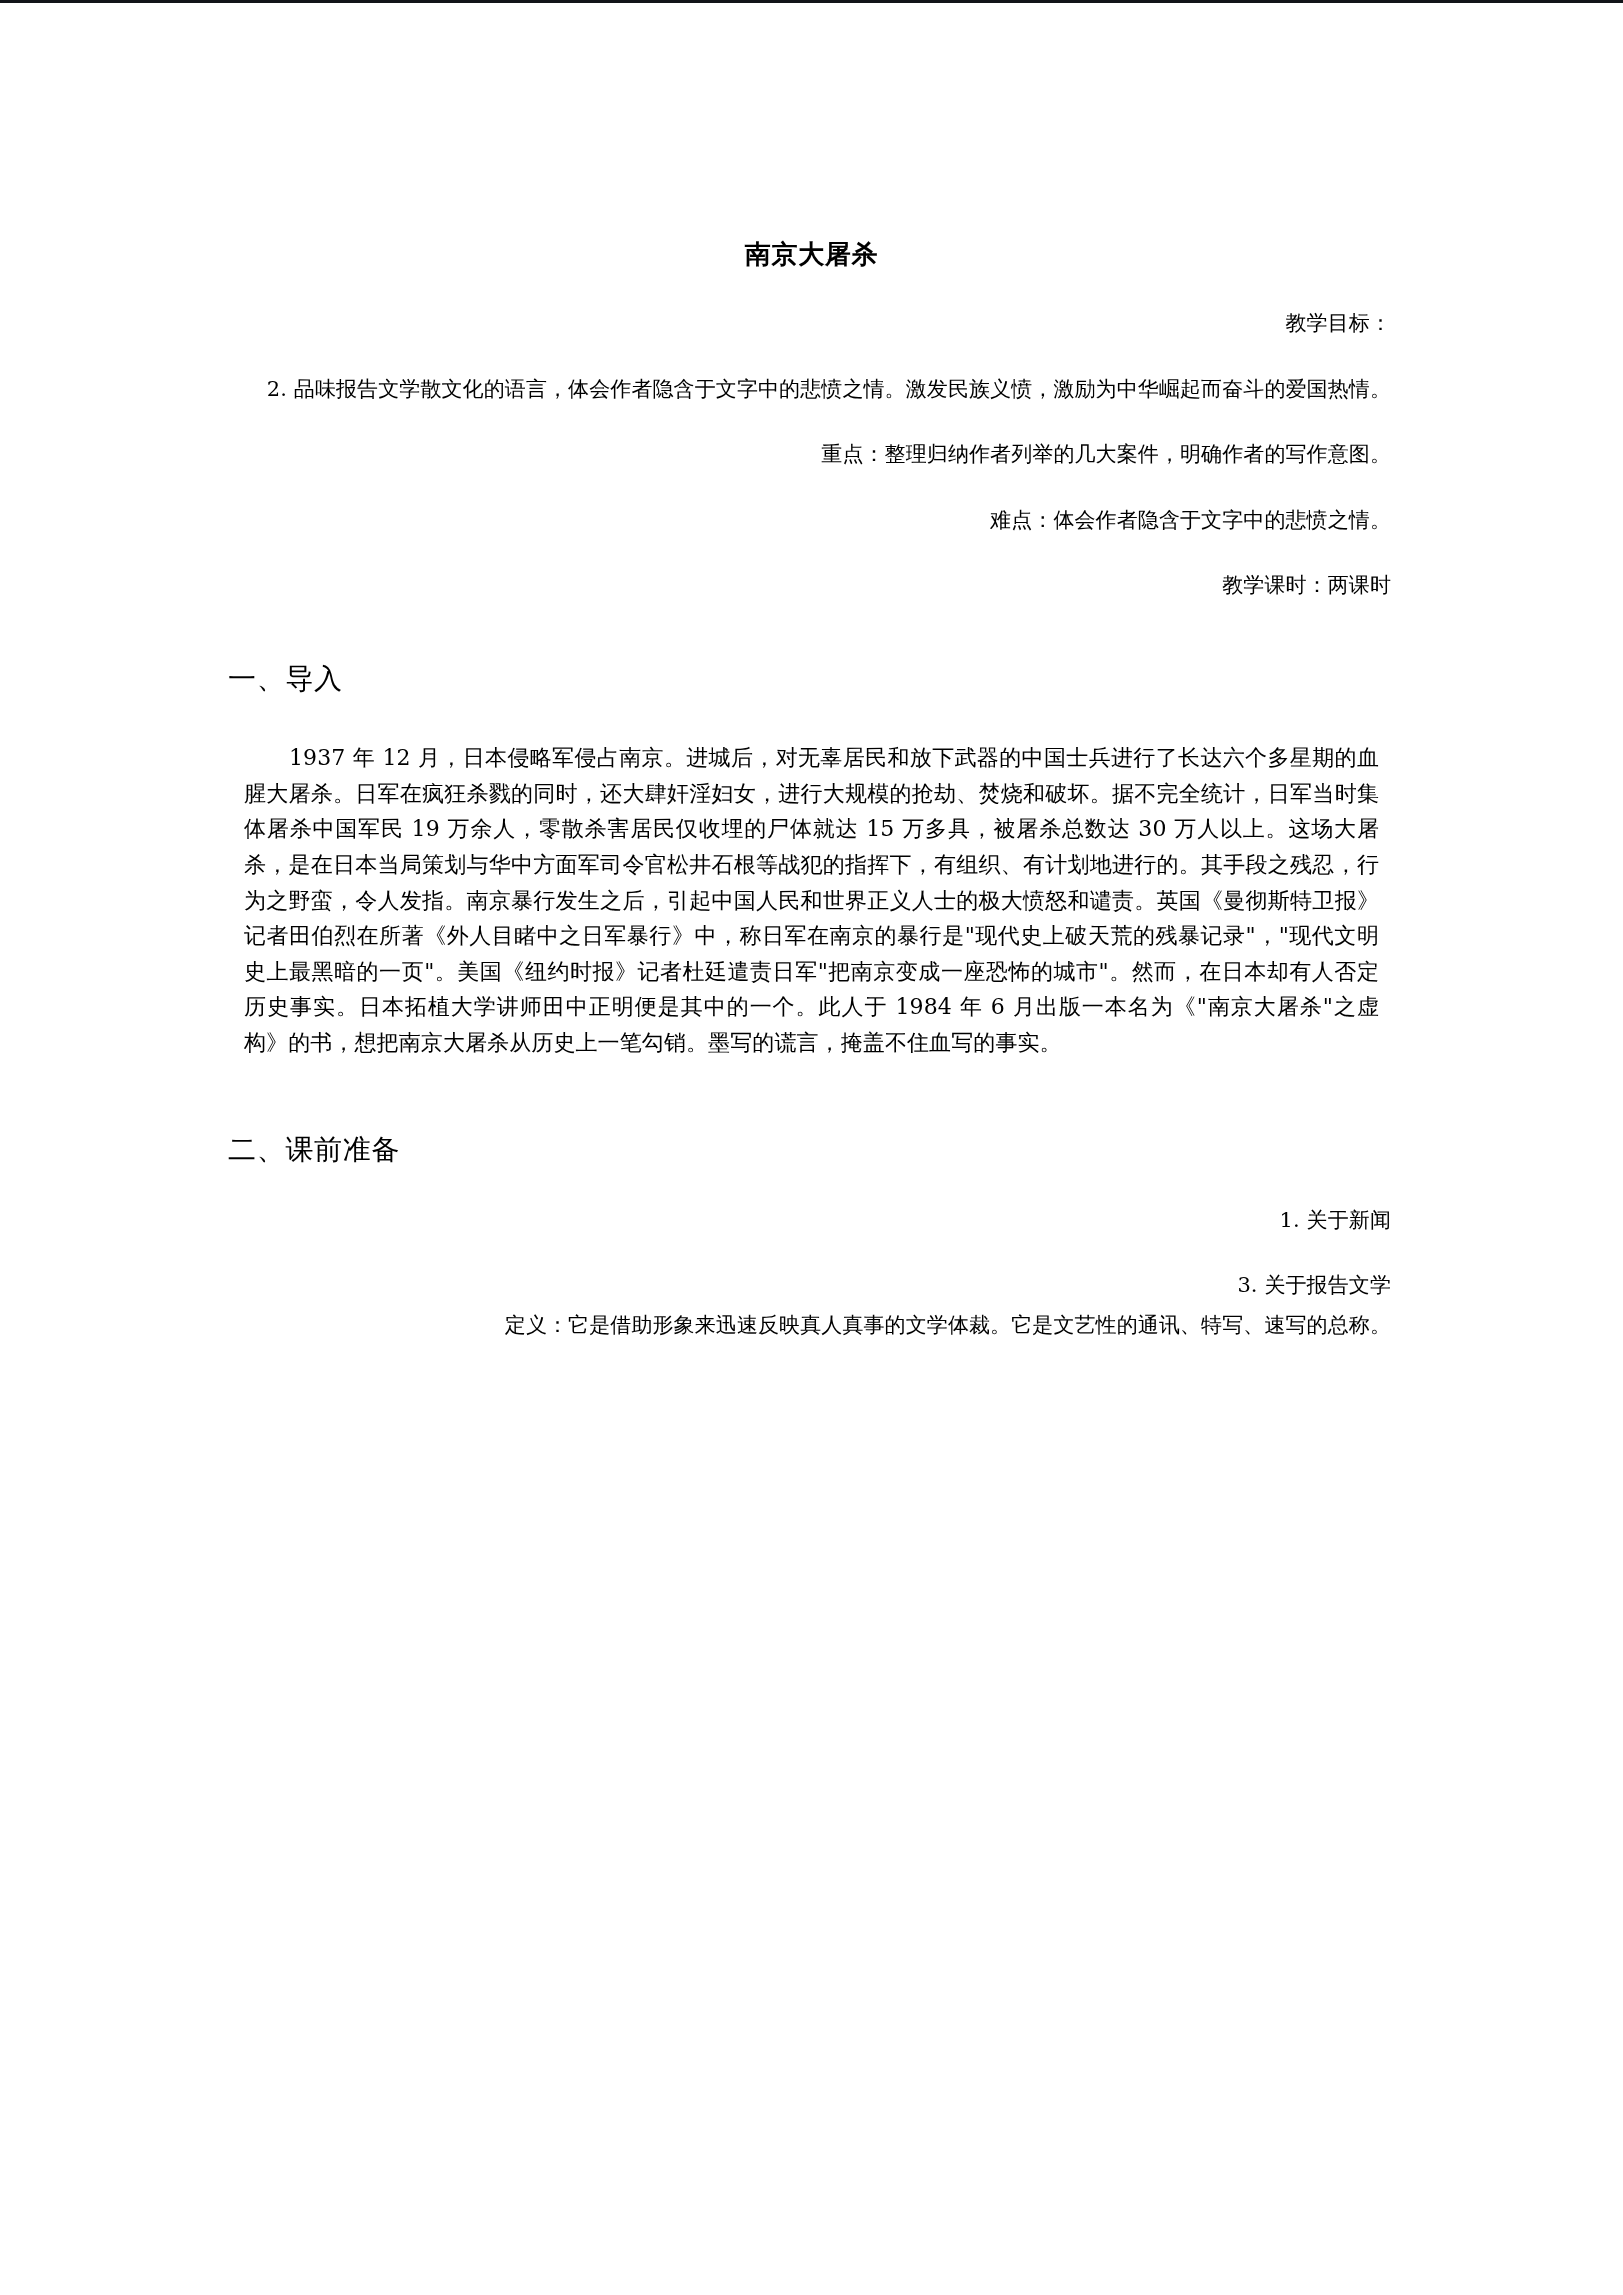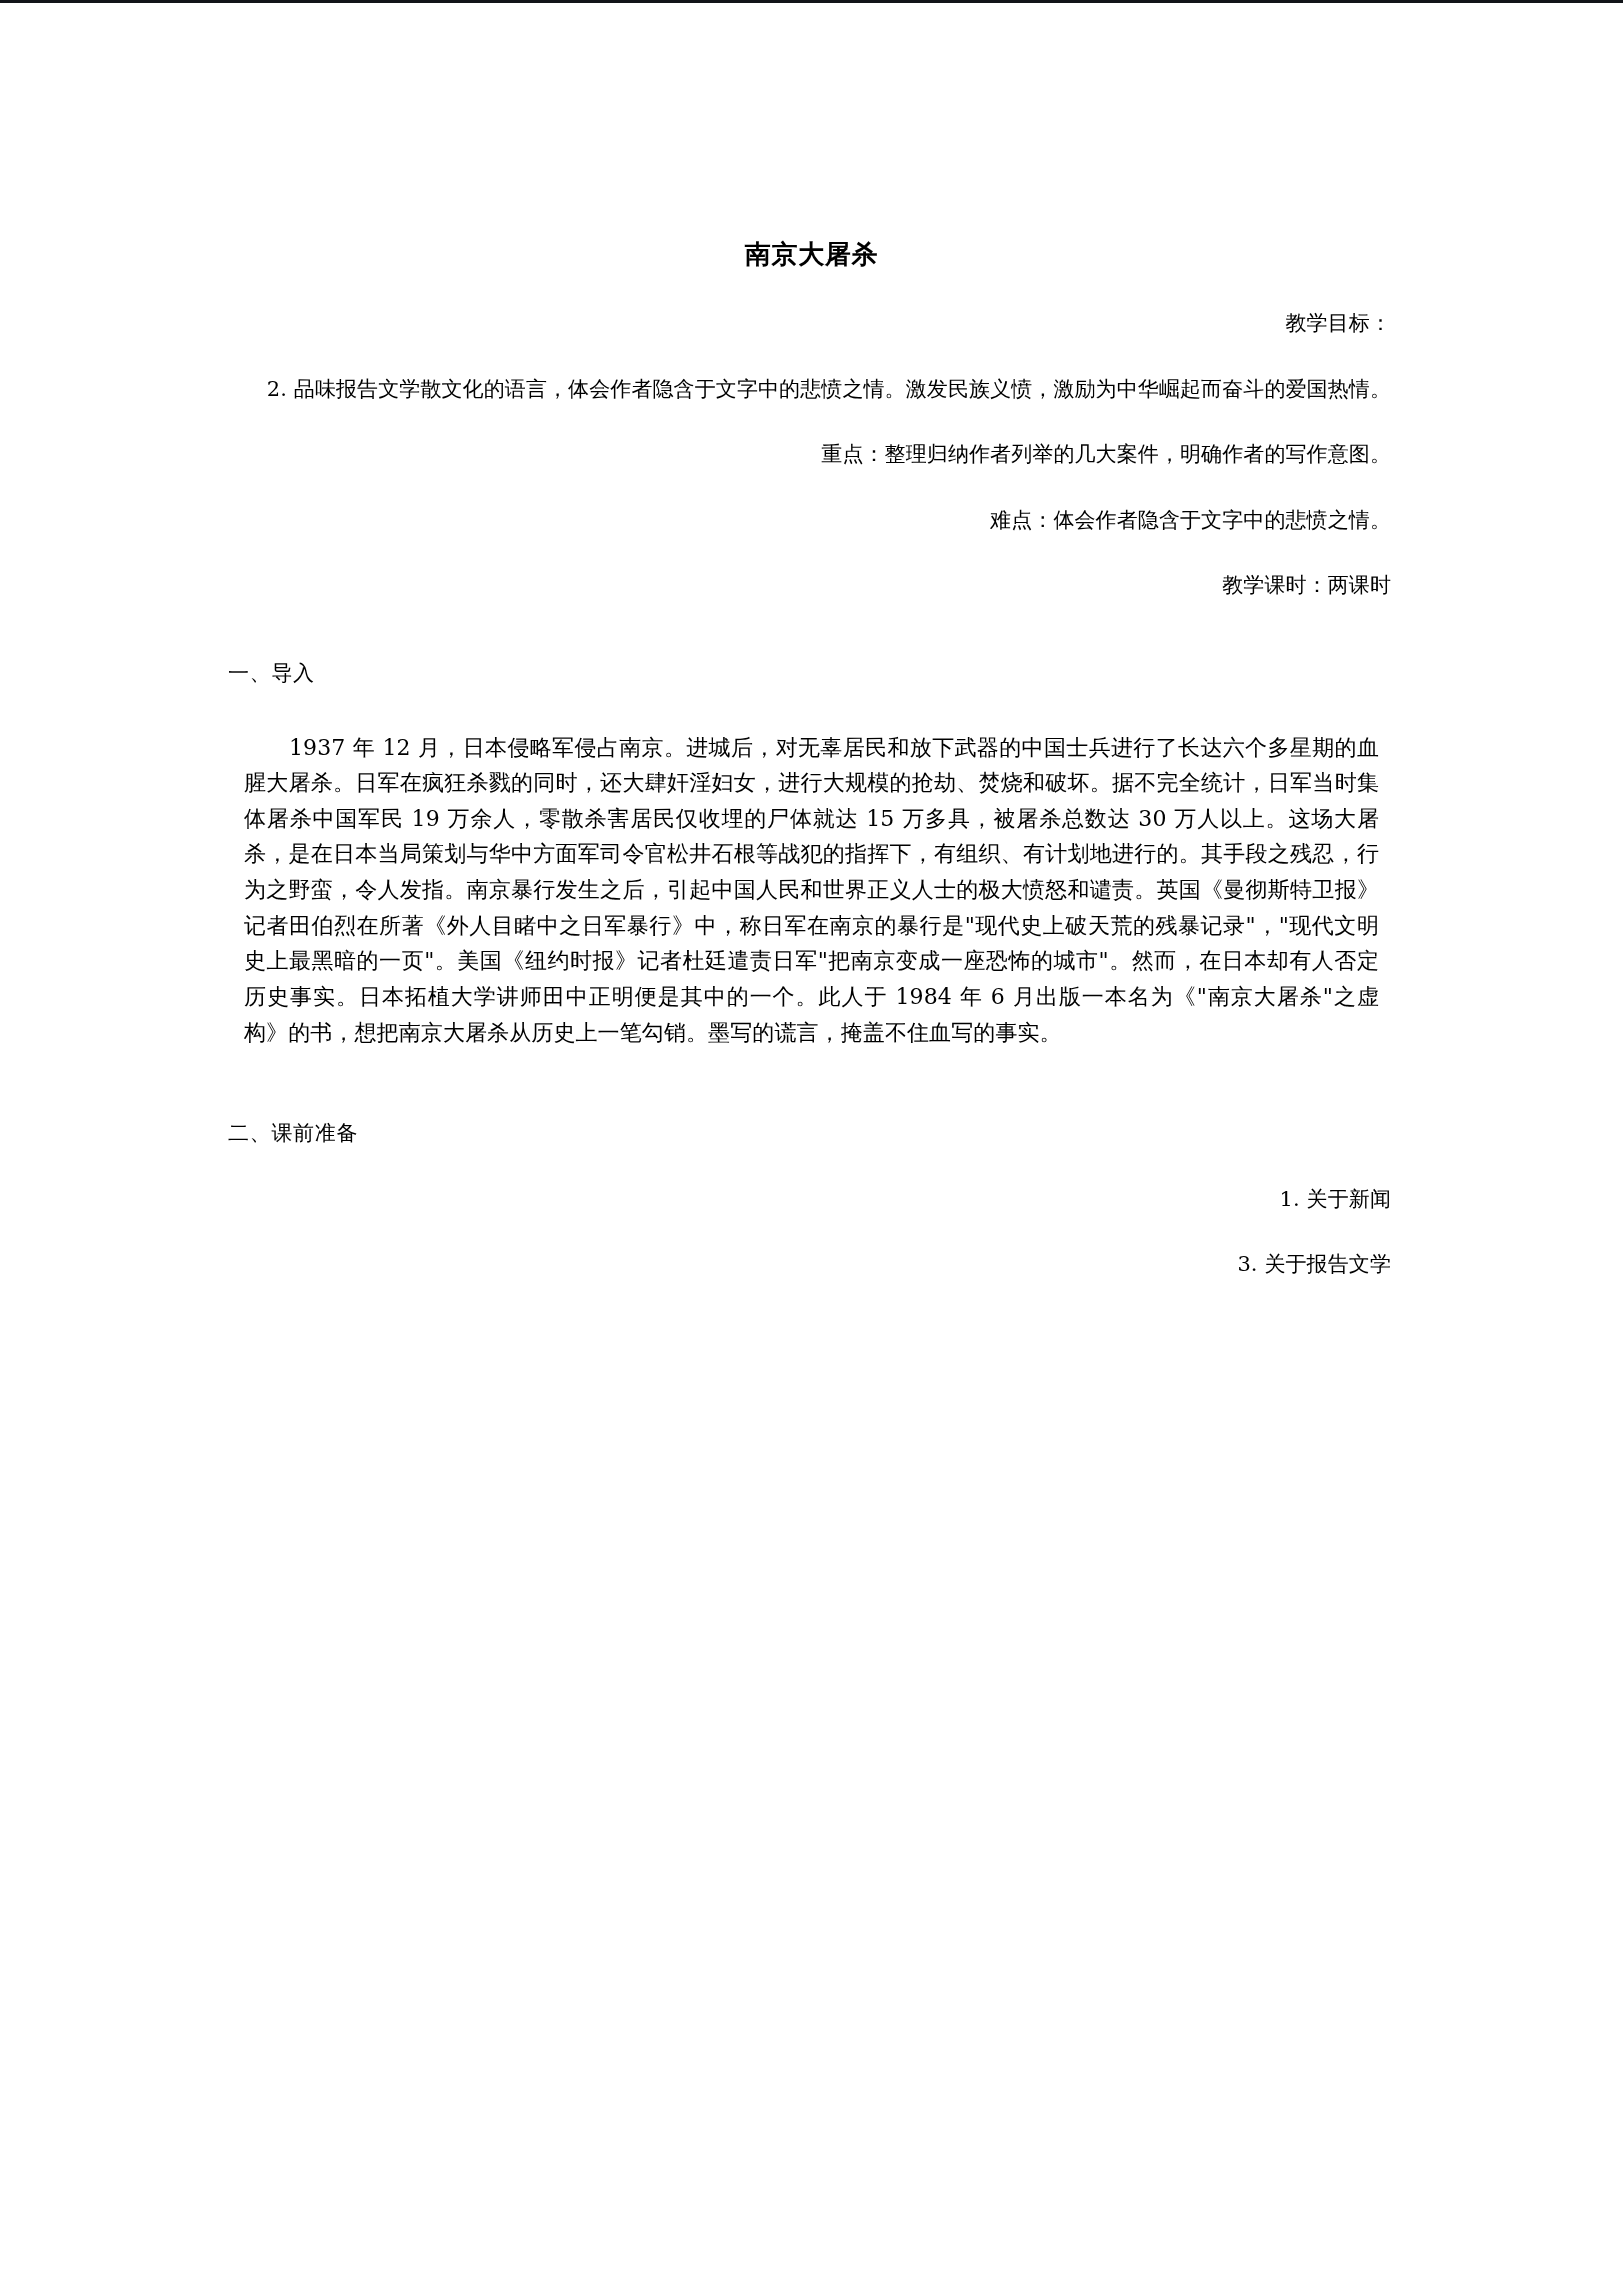--- a/index.html
+++ b/index.html
@@ -62,21 +62,21 @@
     font-size: 37px;
     font-weight: bold;
     text-align: center;
     margin: 0;
     padding-top: 72px;
     letter-spacing: 1.4px;
     line-height: 1.3;
   }
   
   .section-head {
-    font-size: 21px;
+    font-size: 28px;
     line-height: 1.5;
     margin: 0;
     padding-top: 52px;
     letter-spacing: 0.7px;
   }
   
   .body-para {
     font-size: 22px;
     line-height: 1.62;
     margin: 16px;
@@ -113,16 +113,17 @@
     <p class="section-head">一、导入</p>
 
     <p class="body-para">1937 年 12 月，日本侵略军侵占南京。进城后，对无辜居民和放下武器的中国士兵进行了长达六个多星期的血腥大屠杀。日军在疯狂杀戮的同时，还大肆奸淫妇女，进行大规模的抢劫、焚烧和破坏。据不完全统计，日军当时集体屠杀中国军民 19 万余人，零散杀害居民仅收埋的尸体就达 15 万多具，被屠杀总数达 30 万人以上。这场大屠杀，是在日本当局策划与华中方面军司令官松井石根等战犯的指挥下，有组织、有计划地进行的。其手段之残忍，行为之野蛮，令人发指。南京暴行发生之后，引起中国人民和世界正义人士的极大愤怒和谴责。英国《曼彻斯特卫报》记者田伯烈在所著《外人目睹中之日军暴行》中，称日军在南京的暴行是"现代史上破天荒的残暴记录"，"现代文明史上最黑暗的一页"。美国《纽约时报》记者杜廷遣责日军"把南京变成一座恐怖的城市"。然而，在日本却有人否定历史事实。日本拓植大学讲师田中正明便是其中的一个。此人于 1984 年 6 月出版一本名为《"南京大屠杀"之虚构》的书，想把南京大屠杀从历史上一笔勾销。墨写的谎言，掩盖不住血写的事实。</p>
 
     <p class="section-head">二、课前准备</p>
 
     <p class="para">1. 关于新闻</p>
 
     <p class="para">3. 关于报告文学</p>
 
+    <p class="para tight">定义：它是借助形象来迅速反映真人真事的文学体裁。它是文艺性的通讯、特写、速写的总称。</p>
 
   </div>
 </div>
 
 
 </body></html>

